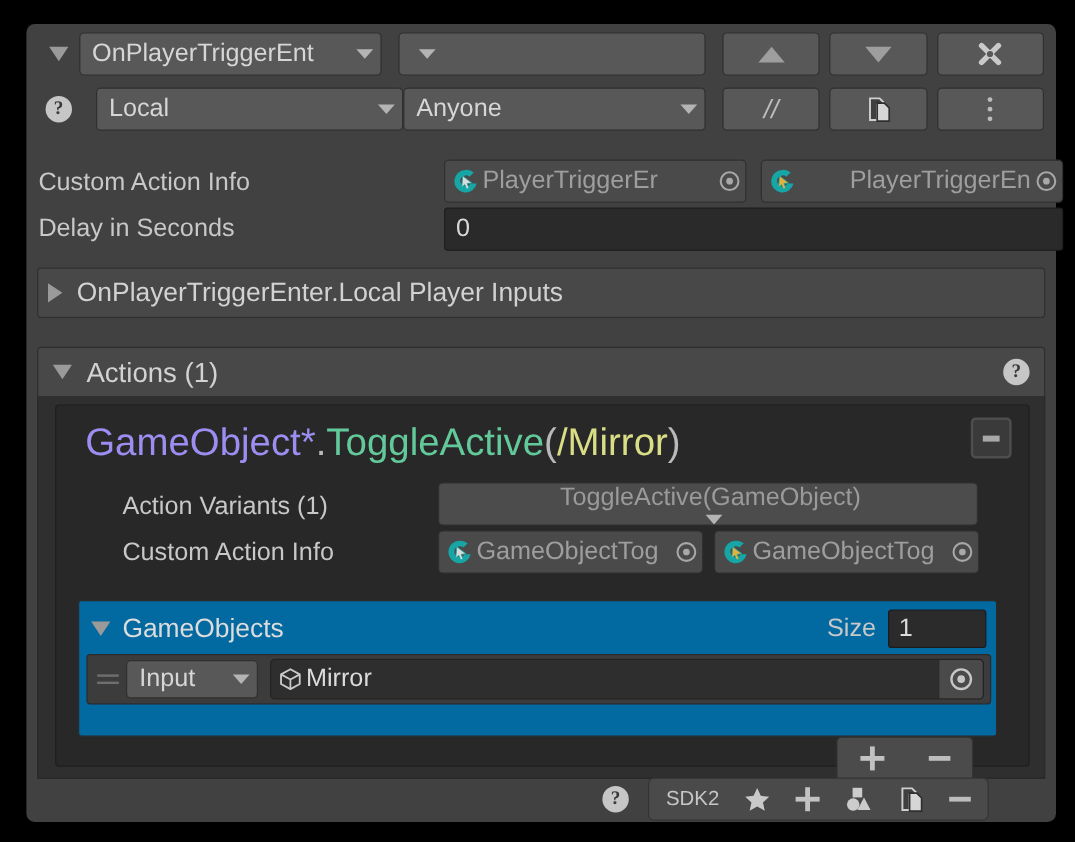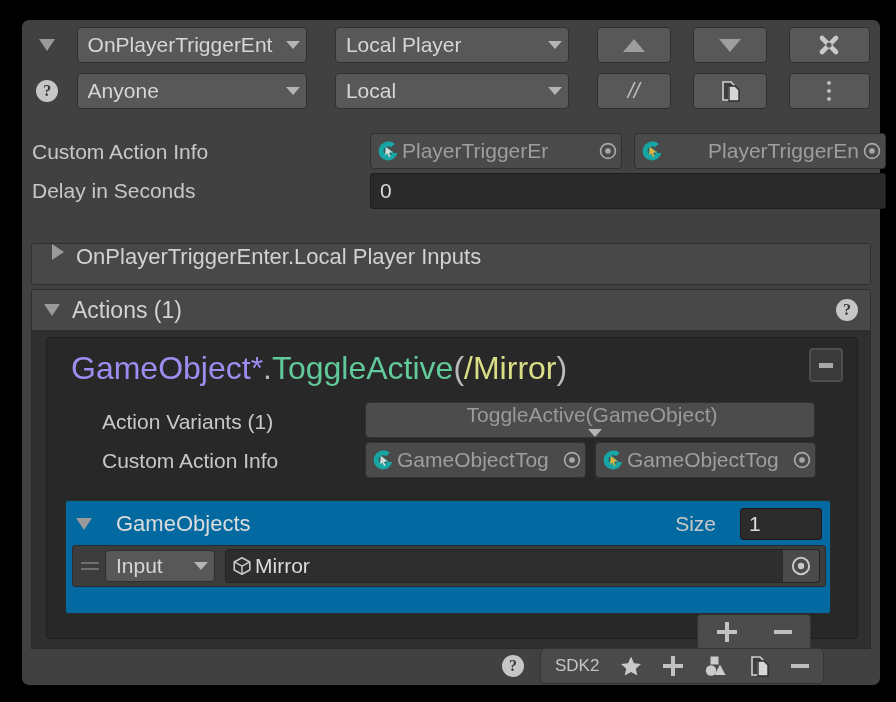--- a/index.html
+++ b/index.html
@@ -24,21 +24,20 @@
     background: #414141;
     border-radius: 7px;
     box-sizing: border-box;
   }
 
   
   .row {
     position: absolute;
     display: flex;
     align-items: center;
-    gap: 14px;
   }
 
   
   .popup {
     background: #585858;
     border: 1px solid #303030;
     border-radius: 4px;
     color: #d6d6d6;
     font-size: 21px;
     display: flex;
@@ -299,21 +298,20 @@
     <div style="width:34px; display:flex; align-items:center; justify-content:center;">
       <span class="fold-open"></span>
     </div>
 
     <div class="popup" style="width:254px; height:36px;">
       <span class="ptext">OnPlayerTriggerEnt</span>
       <span class="caret small"></span>
     </div>
 
     <div class="popup" style="width:258px; height:36px; margin-left:14px;">
-      <span class="ptext">Local Player</span>
       <span class="caret small"></span>
     </div>
 
     <div class="btn" style="width:82px; height:36px; margin-left:14px;">
       <span class="tri-up"></span>
     </div>
 
     <div class="btn" style="width:82px; height:36px; margin-left:8px;">
       <span class="tri-down"></span>
     </div>
@@ -328,27 +326,27 @@
       </svg>
     </div>
   </div>
 
   <div class="row" style="left:10px; top:52px; width:838px; height:38px;">
 
     <div style="width:34px; display:flex; align-items:center; justify-content:center;">
       <span class="helpicon">?</span>
     </div>
 
+    <div class="popup" style="width:258px; height:36px; margin-left:14px;">
+      <span class="ptext">Local</span>
+      <span class="caret small"></span>
+    </div>
+
     <div class="popup" style="width:254px; height:36px;">
       <span class="ptext">Anyone</span>
-      <span class="caret small"></span>
-    </div>
-
-    <div class="popup" style="width:258px; height:36px; margin-left:14px;">
-      <span class="ptext">Local</span>
       <span class="caret small"></span>
     </div>
 
     <div class="btn" style="width:82px; height:36px; margin-left:14px; font-size:22px; font-style:italic; color:#bdbdbd;">
       <span>//</span>
     </div>
 
     <div class="btn" style="width:82px; height:36px; margin-left:8px;">
       <svg width="24" height="24" viewBox="0 0 24 24">
         <path d="M5 3 h8 l3 3 v2 h-5 v13 H5 Z" fill="#3f3f3f" stroke="#cfcfcf" stroke-width="1.6"></path>
@@ -392,21 +390,21 @@
         <circle cx="10" cy="10" r="7.4" fill="none" stroke="#a8a8a8" stroke-width="1.7"></circle>
         <circle cx="10" cy="10" r="2.8" fill="#a8a8a8"></circle>
       </svg>
     </span>
   </div>
 
   <div class="label" style="position:absolute; left:10px; top:159px;">Delay in Seconds</div>
 
   <div class="textfield" style="position:absolute; left:348px; top:153px; width:516px; height:36px;">0</div>
 
-  <div class="box inputs-bar" style="left:9px; top:203px; width:840px; height:42px; display:flex; padding-left:20px;margin-top:20px;">
+  <div class="box inputs-bar" style="left:9px; top:203px; width:840px; height:42px; display:flex; align-items:center; padding-left:8px;">
     <span class="fold-closed"></span>
     <span class="label" style="margin-left:12px; font-size:22px; color:#d2d2d2;">OnPlayerTriggerEnter.Local Player Inputs</span>
   </div>
 
   <div class="box actions-head" style="left:9px; top:269px; width:840px; height:42px; display:flex; align-items:center; padding:0 12px;">
     <span class="fold-open"></span>
     <span class="label" style="margin-left:12px; font-size:23px; color:#d2d2d2;">Actions (1)</span>
     <span style="flex:1"></span>
     <span class="helpicon">?</span>
   </div>

